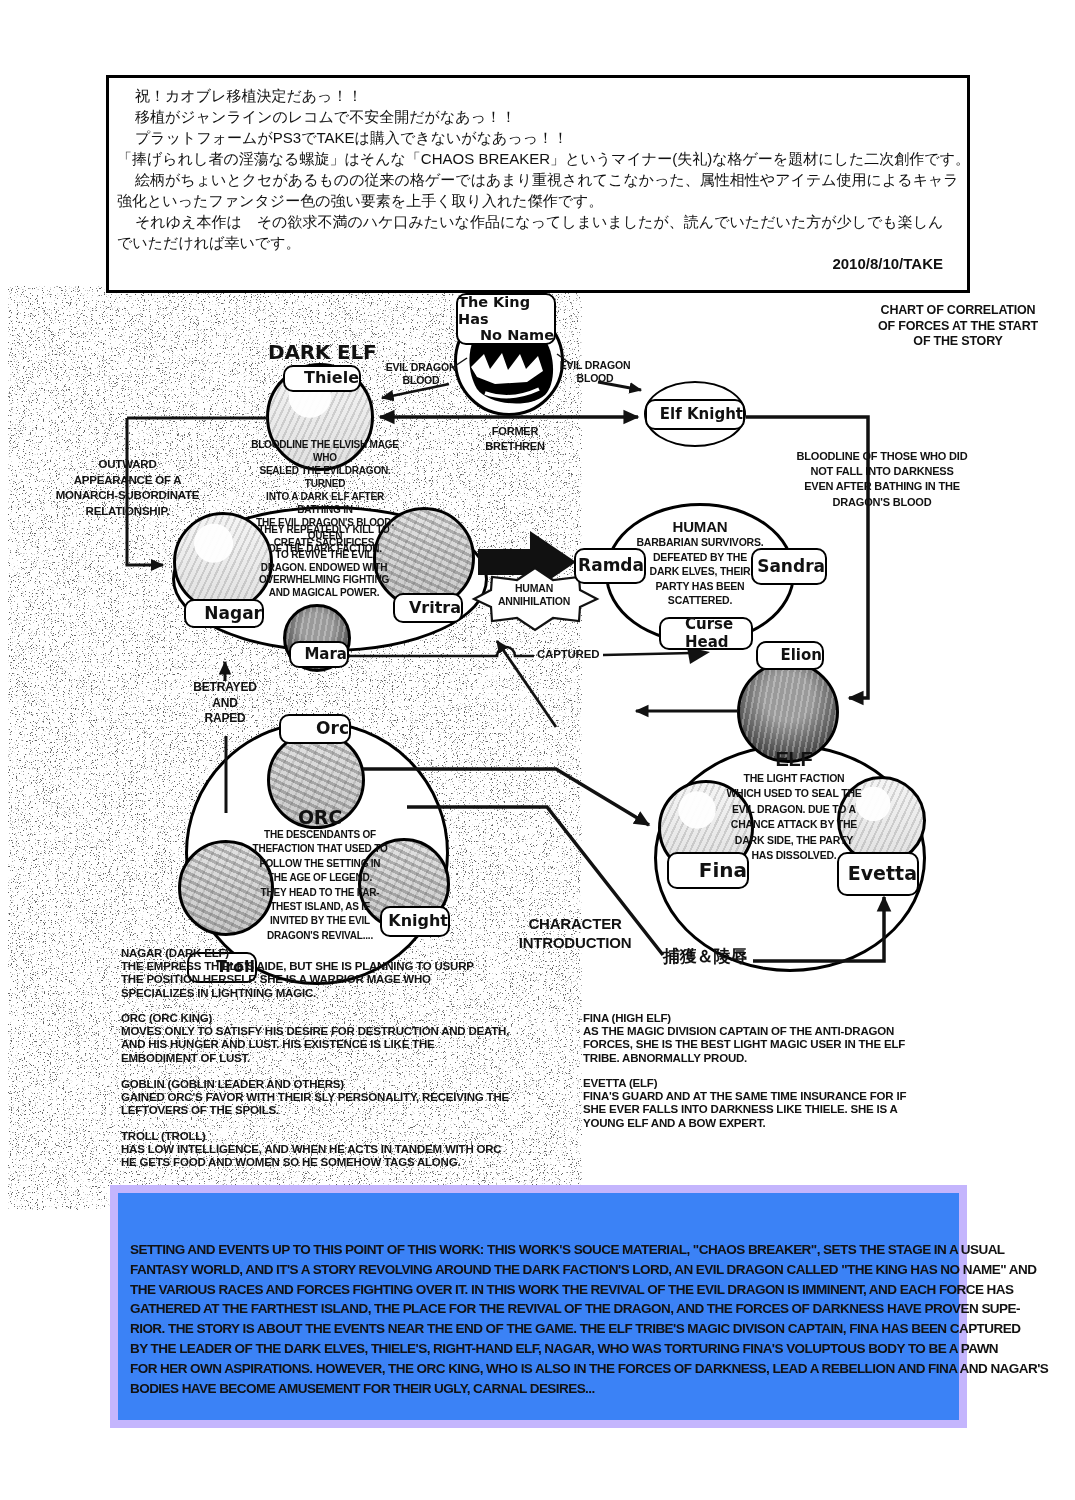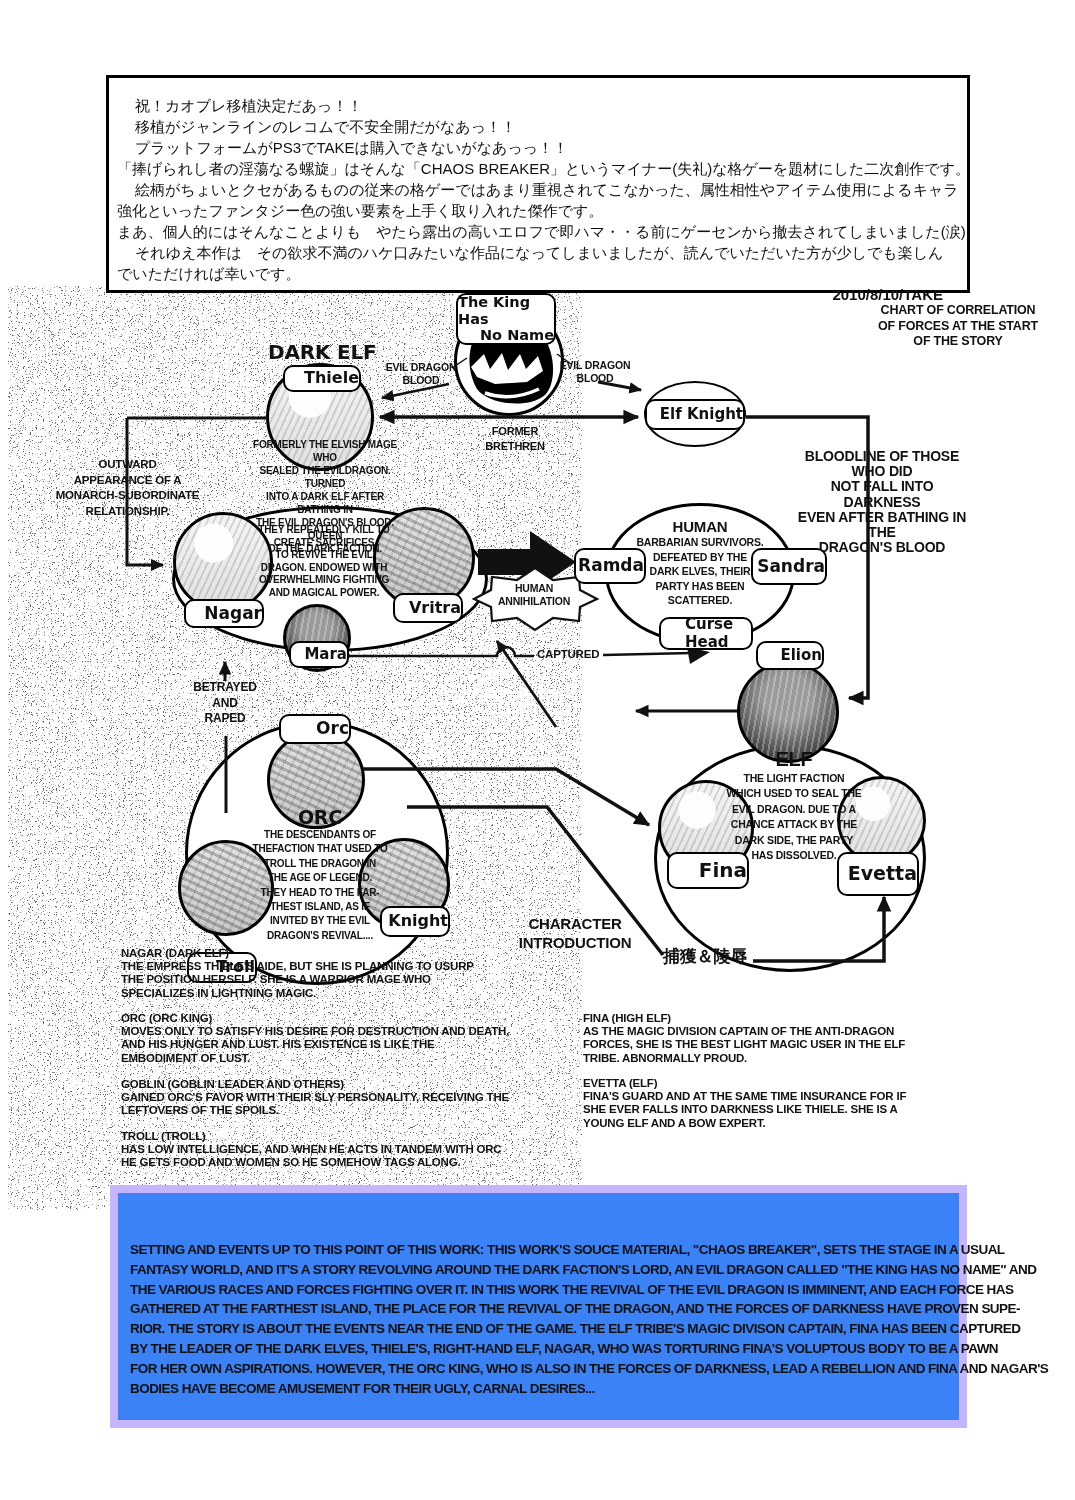--- a/index.html
+++ b/index.html
@@ -101,54 +101,53 @@
       <path d="M407,807 H547 L663,955" stroke-width="3.5"></path>
       <path d="M753,961 H884 V897" stroke-width="3.5" marker-end="url(#ah)"></path>
       <path d="M226,813 V736" stroke-width="3"></path>
       <path d="M225,681 V662" stroke-width="3" marker-end="url(#ah)"></path>
     </g>
     <polygon points="710,652 690,664 687,647" fill="#111"></polygon>
     <polygon points="478,549 530,549 530,531 576,562 530,593 530,575 478,575" fill="#111"></polygon>
     <polygon points="597,599 580,607 579,621 553,618 535,630 517,618 492,621 491,607 474,599 491,590 492,577 517,580 535,568 553,580 579,577 580,590" fill="#fff" stroke="#111" stroke-width="2.2"></polygon>
   </svg>
 
-  <div class="note-box" style="left:106px;top:75px;width:864px;height:218px;padding:17px 8px 0 8px;">
+  <div class="note-box" style="left:106px;top:75px;width:864px;height:218px;padding:7px 8px 0 8px;">
     <div class="jp-line ind">祝！カオブレ移植決定だあっ！！</div>
     <div class="jp-line ind">移植がジャンラインのレコムで不安全開だがなあっ！！</div>
     <div class="jp-line ind">プラットフォームがPS3でTAKEは購入できないがなあっっ！！</div>
     <div class="jp-line">「捧げられし者の淫蕩なる螺旋」はそんな「CHAOS BREAKER」というマイナー(失礼)な格ゲーを題材にした二次創作です。</div>
     <div class="jp-line ind">絵柄がちょいとクセがあるものの従来の格ゲーではあまり重視されてこなかった、属性相性やアイテム使用によるキャラ</div>
     <div class="jp-line">強化といったファンタジー色の強い要素を上手く取り入れた傑作です。</div>
-    <div class="jp-line">まあ、個人的にはそんなことよりも　やたら露出の高いエロフで即ハマ・・る前にゲーセンから撤去されてしまいました(涙)</div>
     <div class="jp-line ind">それゆえ本作は　その欲求不満のハケ口みたいな作品になってしまいましたが、読んでいただいた方が少しでも楽しん</div>
     <div class="jp-line">でいただければ幸いです。</div>
     <div class="date-line">2010/8/10/TAKE</div>
   </div>
 
   <div class="ct" style="left:868px;top:303px;width:180px;font-size:12.5px;line-height:15.5px;">
     <div>CHART OF CORRELATION</div>
       <div>OF FORCES AT THE START</div>
       <div>OF THE STORY</div>
   </div>
   <div class="lt" style="left:268px;top:340px;font-size:20px;font-family:'DejaVu Sans',sans-serif;">DARK ELF</div>
 
-  <div class="ct" style="left:792px;top:449px;width:180px;font-size:14px;line-height:15.2px;">
+  <div class="ct" style="left:792px;top:449px;width:180px;font-size:11px;line-height:15.2px;">
     <div>BLOODLINE OF THOSE WHO DID</div>
       <div>NOT FALL INTO DARKNESS</div>
     <div>EVEN AFTER BATHING IN THE</div>
       <div>DRAGON'S BLOOD</div>
   </div>
   <div class="ct" style="left:45px;top:457px;width:165px;font-size:11.5px;line-height:15.6px;">
     <div>OUTWARD</div>
       <div>APPEARANCE OF A</div>
     <div>MONARCH-SUBORDINATE</div>
       <div>RELATIONSHIP.</div>
   </div>
   <div class="ct" style="left:250px;top:438px;width:150px;font-size:10px;line-height:13px;">
-    <div>FORMERLY THE ELVISH MAGE WHO</div>
+    <div>BLOODLINE THE ELVISH MAGE WHO</div>
       <div>SEALED THE EVILDRAGON. TURNED</div>
       <div>INTO A DARK ELF AFTER BATHING IN</div>
     <div>THE EVIL DRAGON'S BLOOD. QUEEN</div>
       <div>OF THE DARK FACTION.</div>
   </div>
   <div class="ct" style="left:254px;top:524px;width:140px;font-size:10px;line-height:12.5px;">
     <div>THEY REPEATEDLY KILL TO</div>
       <div>CREATE SACRIFICES</div>
       <div>TO REVIVE THE EVIL</div>
     <div>DRAGON. ENDOWED WITH</div>
@@ -160,21 +159,21 @@
     <div>BARBARIAN SURVIVORS.</div>
       <div>DEFEATED BY THE</div>
     <div>DARK ELVES, THEIR</div>
       <div>PARTY HAS BEEN</div>
     <div>SCATTERED.</div>
   </div>
   <div class="ct" style="left:252px;top:806px;width:136px;font-size:10px;line-height:14.4px;">
     <div style="font-size:19px;line-height:22px;font-family:'DejaVu Sans',sans-serif;">ORC</div>
     <div>THE DESCENDANTS OF</div>
       <div>THEFACTION THAT USED TO</div>
-    <div>TROLL THE DRAGON IN</div>
+    <div>FOLLOW THE SETTING IN</div>
       <div>THE AGE OF LEGEND.</div>
     <div>THEY HEAD TO THE FAR-</div>
       <div>THEST ISLAND, AS IF</div>
     <div>INVITED BY THE EVIL</div>
       <div>DRAGON'S REVIVAL....</div>
   </div>
   <div class="ct" style="left:714px;top:748px;width:160px;font-size:10.5px;line-height:15.4px;">
     <div style="font-size:20px;line-height:23px;">ELF</div>
     <div>THE LIGHT FACTION</div>
       <div>WHICH USED TO SEAL THE</div>

